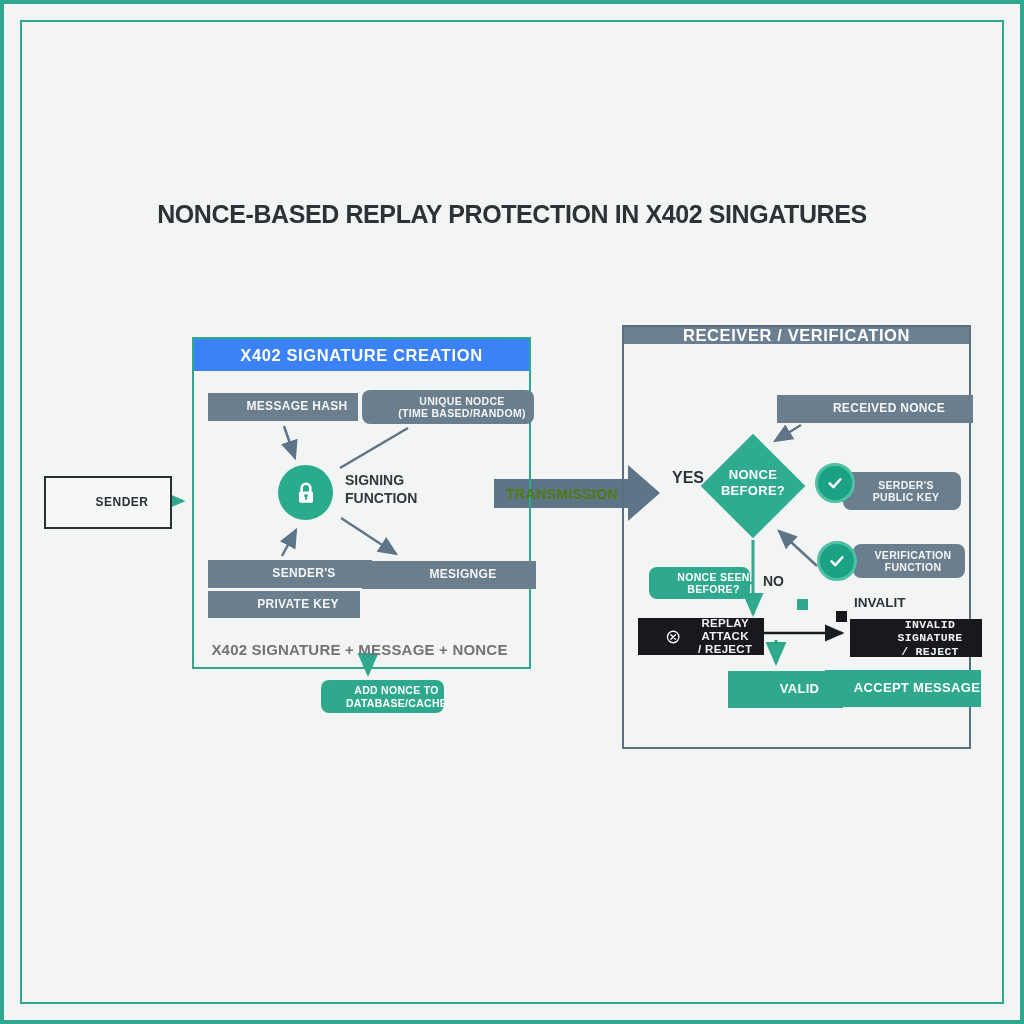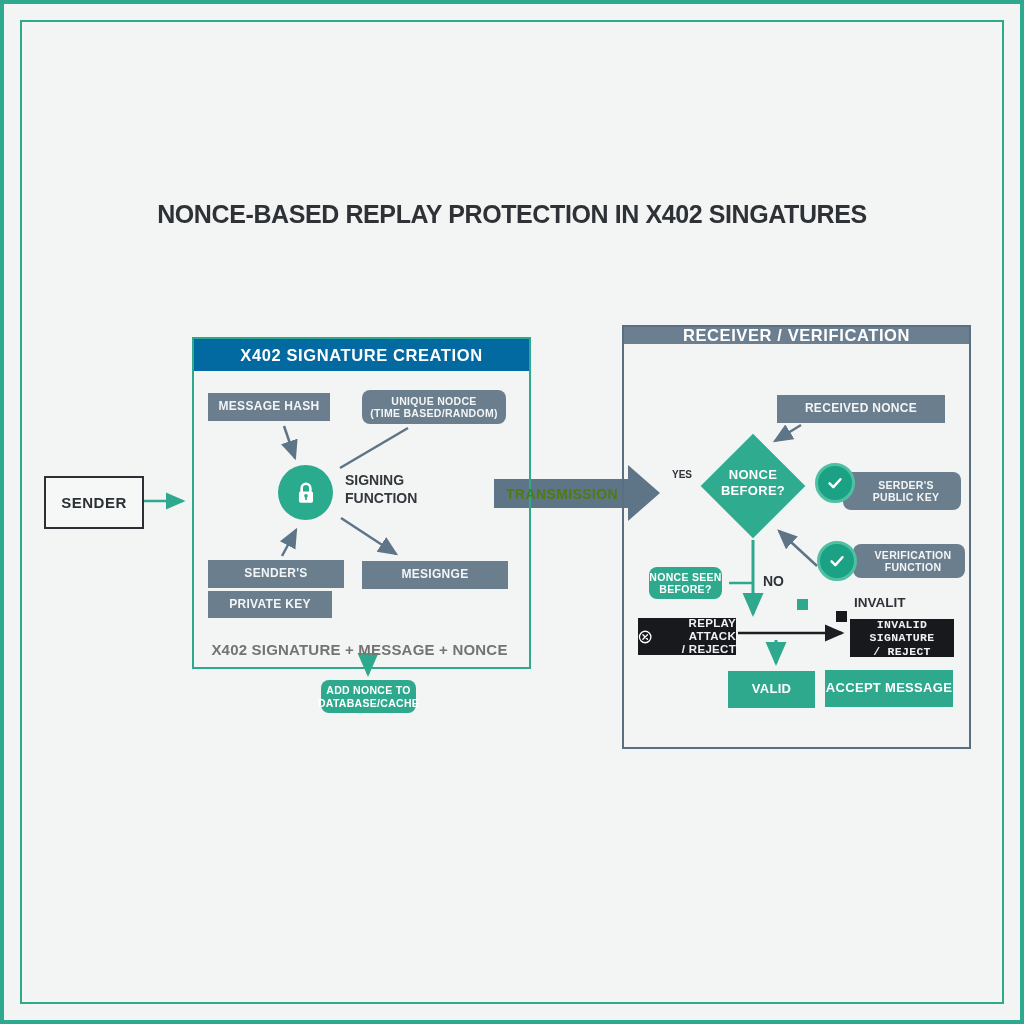--- a/index.html
+++ b/index.html
@@ -13,33 +13,33 @@
   
   .frame-outer{inset:0;border:4px solid #2fa98d;}
   .frame-inner{left:20px;top:20px;right:20px;bottom:20px;border:2px solid #2fa98d;}
   
   .title{
     top:200px;left:0;right:0;text-align:center;
     font-size:25px;font-weight:700;letter-spacing:-0.4px;color:#2e3236;
   }
   
   .box{display:flex;flex-direction:column;align-items:center;justify-content:center;
-       text-align:center;font-weight:700;letter-spacing:.3px;line-height:1.15;}
+       text-align:center;font-weight:700;letter-spacing:.3px;line-height:1.15;padding-left:28px;}
   .box-slate{background:#6b7e8d;color:#f3f5f6;font-size:12px;}
   .box-teal{background:#2fa98d;color:#ffffff;font-size:12px;}
   .box-dark{background:#17191d;color:#f0f1f2;font-size:11.5px;}
-  .box-outline{background:#f6f7f7;border:2.5px solid #2b3035;color:#2b3035;font-size:15px;letter-spacing:.5px;}
+  .box-outline{background:#f6f7f7;border:2.5px solid #2b3035;color:#2b3035;font-size:12px;letter-spacing:.5px;}
   .small{font-size:10.5px;border-radius:8px;}
   
   .panel{border:2px solid;}
   .panel-left{left:192px;top:337px;width:335px;height:328px;border-color:#2fa98d;}
   .panel-right{left:622px;top:325px;width:345px;height:420px;border-color:#5a7080;}
   .panel-header{position:absolute;left:0;right:0;top:0;display:flex;align-items:center;justify-content:center;
     color:#fff;font-weight:700;font-size:16.5px;letter-spacing:.6px;}
-  .ph-teal{height:32px;background:#0369a1;}
+  .ph-teal{height:32px;background:#3b82f6;}
   .ph-slate{height:17px;background:#6b7f90;}
   
   .circle-teal{border-radius:50%;background:#2bab8d;display:flex;align-items:center;justify-content:center;}
   .check-circle{width:34px;height:34px;border-radius:50%;background:#1ba184;border:3px solid #4fc0a2;
     display:flex;align-items:center;justify-content:center;}
   
   .diamond{left:716px;top:449px;width:74px;height:74px;background:#2fab8f;transform:rotate(45deg);}
   .diamond-label{left:700px;top:467px;width:106px;text-align:center;color:#fff;
     font-weight:700;font-size:13px;line-height:1.25;letter-spacing:.3px;}
   
@@ -148,21 +148,21 @@
 </div>
 
 <div class="abs output-text">X402 SIGNATURE + MESSAGE + NONCE</div>
 
 <div class="abs box box-teal small" style="left:321px;top:680px;width:95px;height:33px;">
   <span>ADD NONCE TO</span>
   <span>DATABASE/CACHE</span>
 </div>
 
 <div class="abs transmission-text">TRANSMISSION</div>
-<div class="abs lbl" style="left:672px;top:469px;font-size:10px;">YES</div>
+<div class="abs lbl" style="left:672px;top:469px;font-size:16px;">YES</div>
 
 <div class="abs box box-slate" style="left:777px;top:395px;width:168px;height:28px;">
   <span>RECEIVED NONCE</span>
 </div>
 
 <div class="abs diamond"></div>
 <div class="abs diamond-label">
   <div>NONCE</div>
   <div>BEFORE?</div>
 </div>
@@ -195,21 +195,21 @@
 
 <div class="abs legend-square" style="left:797px;top:599px;background:#2fa98d;"></div>
 <div class="abs lbl" style="left:854px;top:595px;font-size:13.5px;">INVALIT</div>
 <div class="abs legend-square" style="left:836px;top:611px;background:#17191d;"></div>
 
 <div class="abs box box-dark" style="left:638px;top:618px;width:98px;height:37px;flex-direction:row;gap:6px;">
   <svg width="18" height="18" viewBox="0 0 20 20">
     <circle cx="10" cy="10" r="8" fill="none" stroke="#ffffff" stroke-width="1.8"></circle>
     <path d="M6.8 6.8 L13.2 13.2 M13.2 6.8 L6.8 13.2" stroke="#ffffff" stroke-width="1.8" stroke-linecap="round"></path>
   </svg>
-  <span style="text-align:right;">
+  <span style="text-align:center;">
     <span style="display:block">REPLAY ATTACK</span>
     <span style="display:block">/ REJECT</span>
   </span>
 </div>
 
 <div class="abs box box-dark" style="left:850px;top:619px;width:104px;height:38px;font-family:Liberation Mono, monospace;">
   <span>INVALID SIGNATURE</span>
   <span>/ REJECT</span>
 </div>
 

